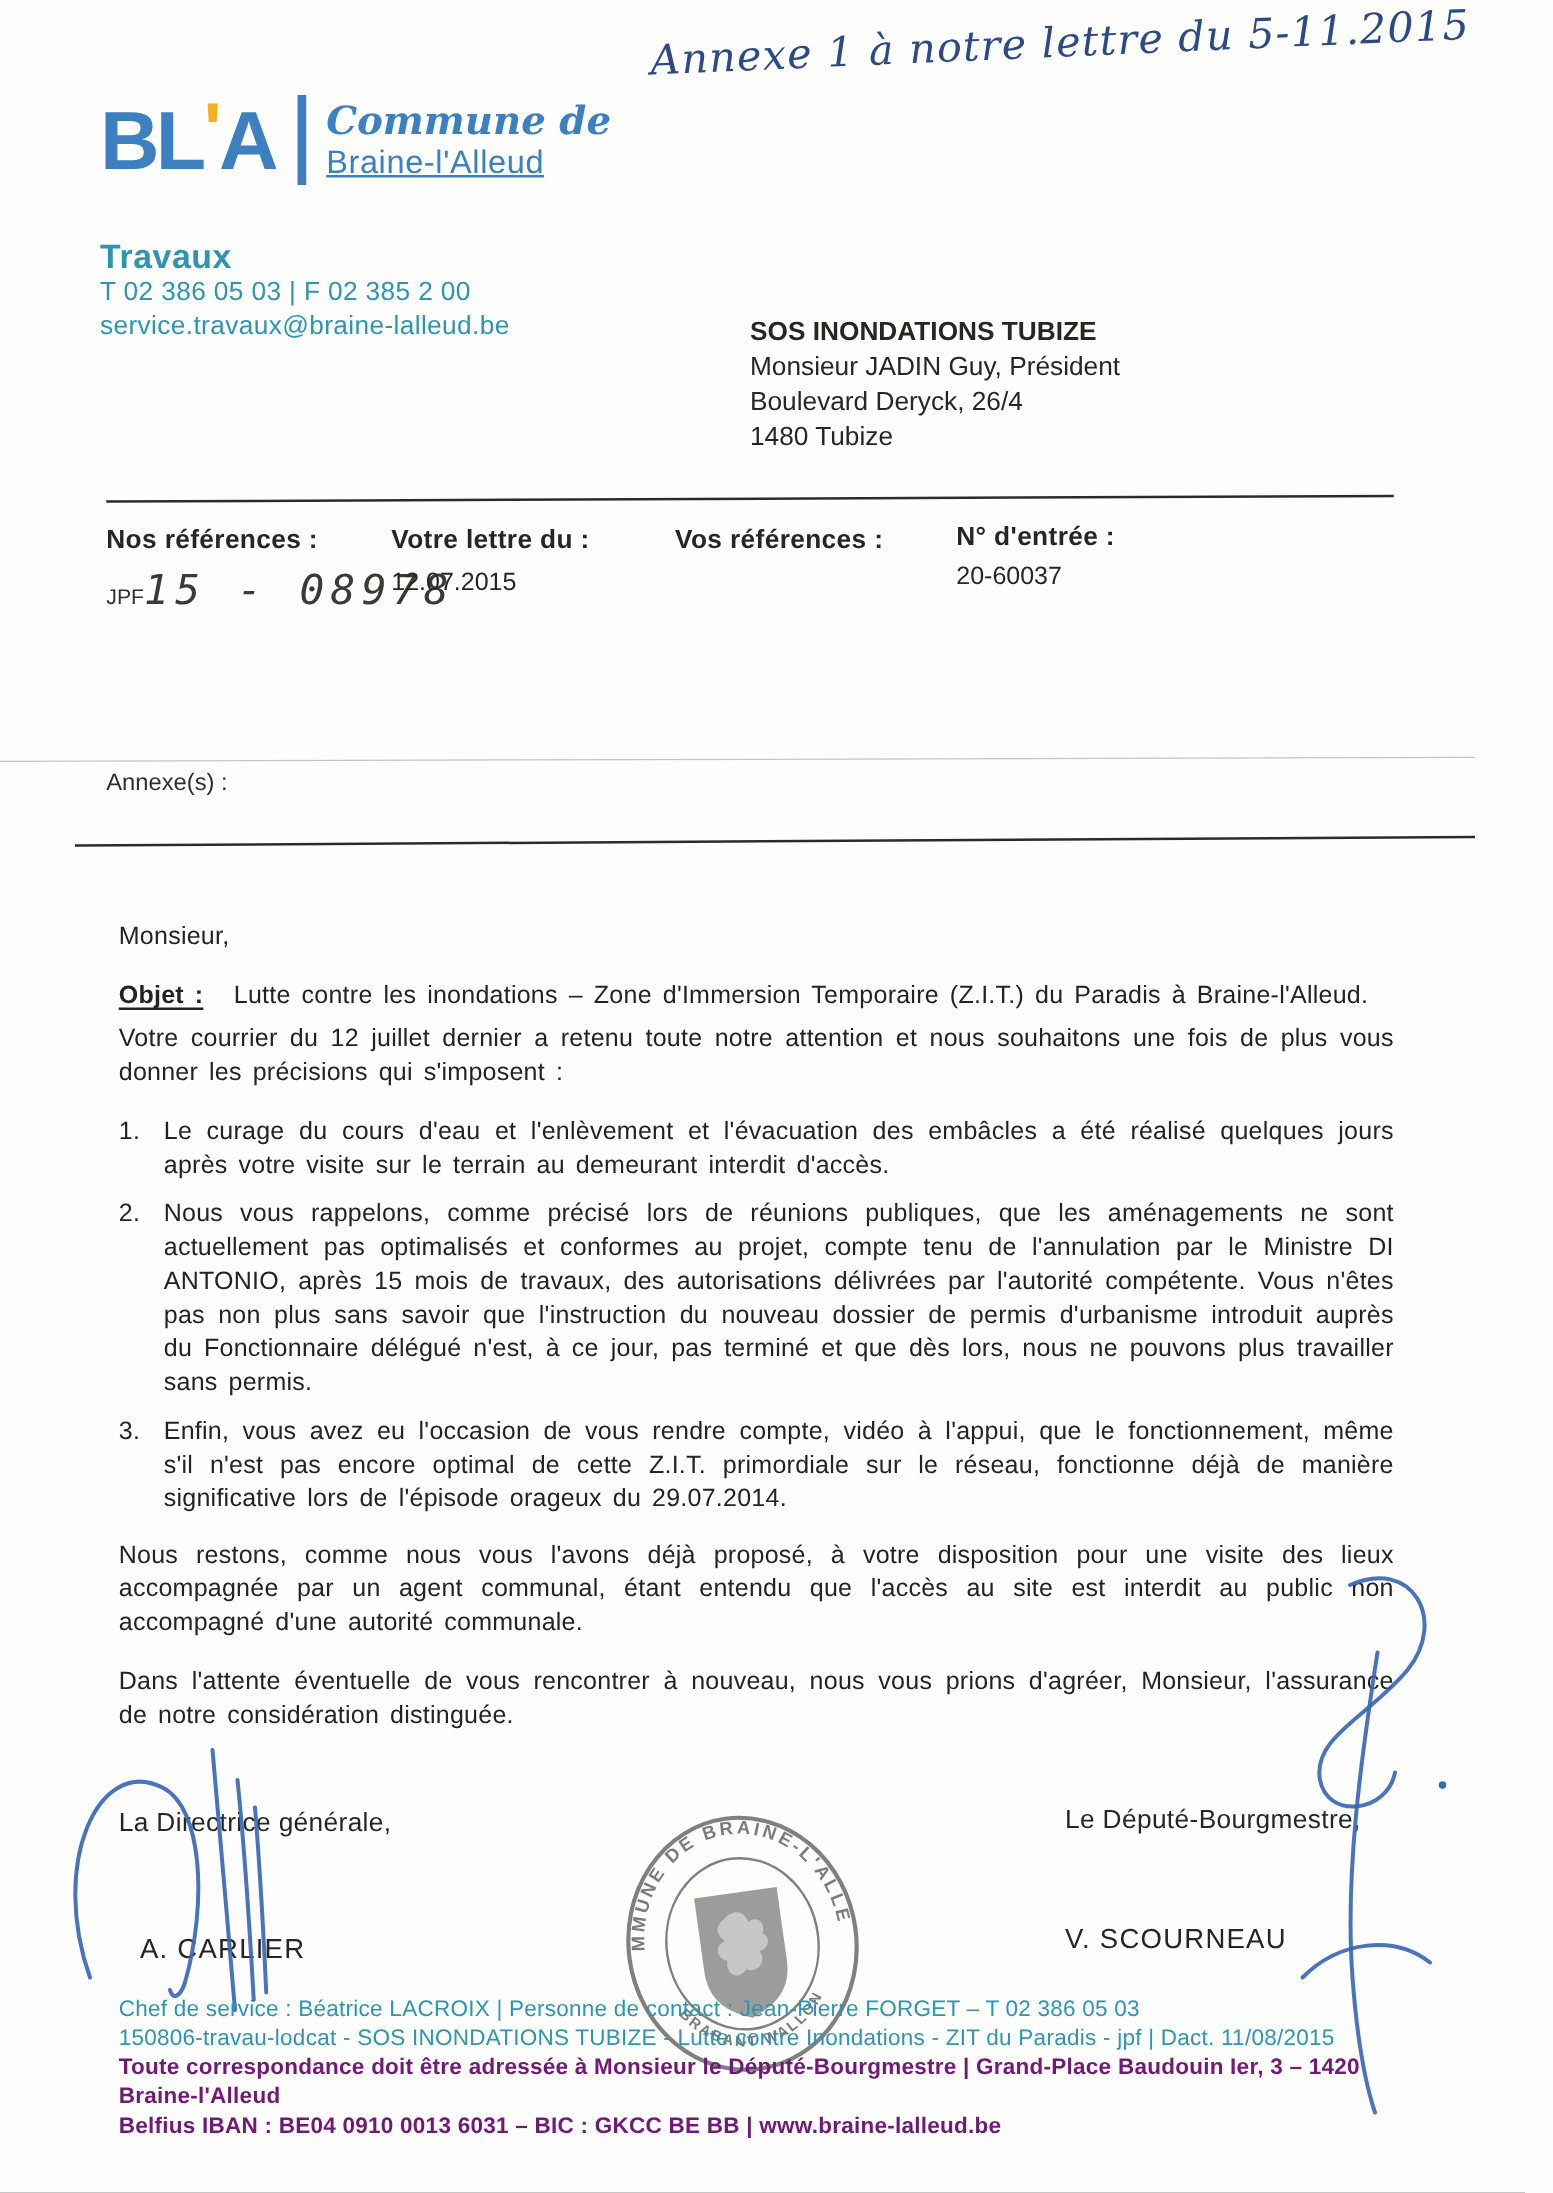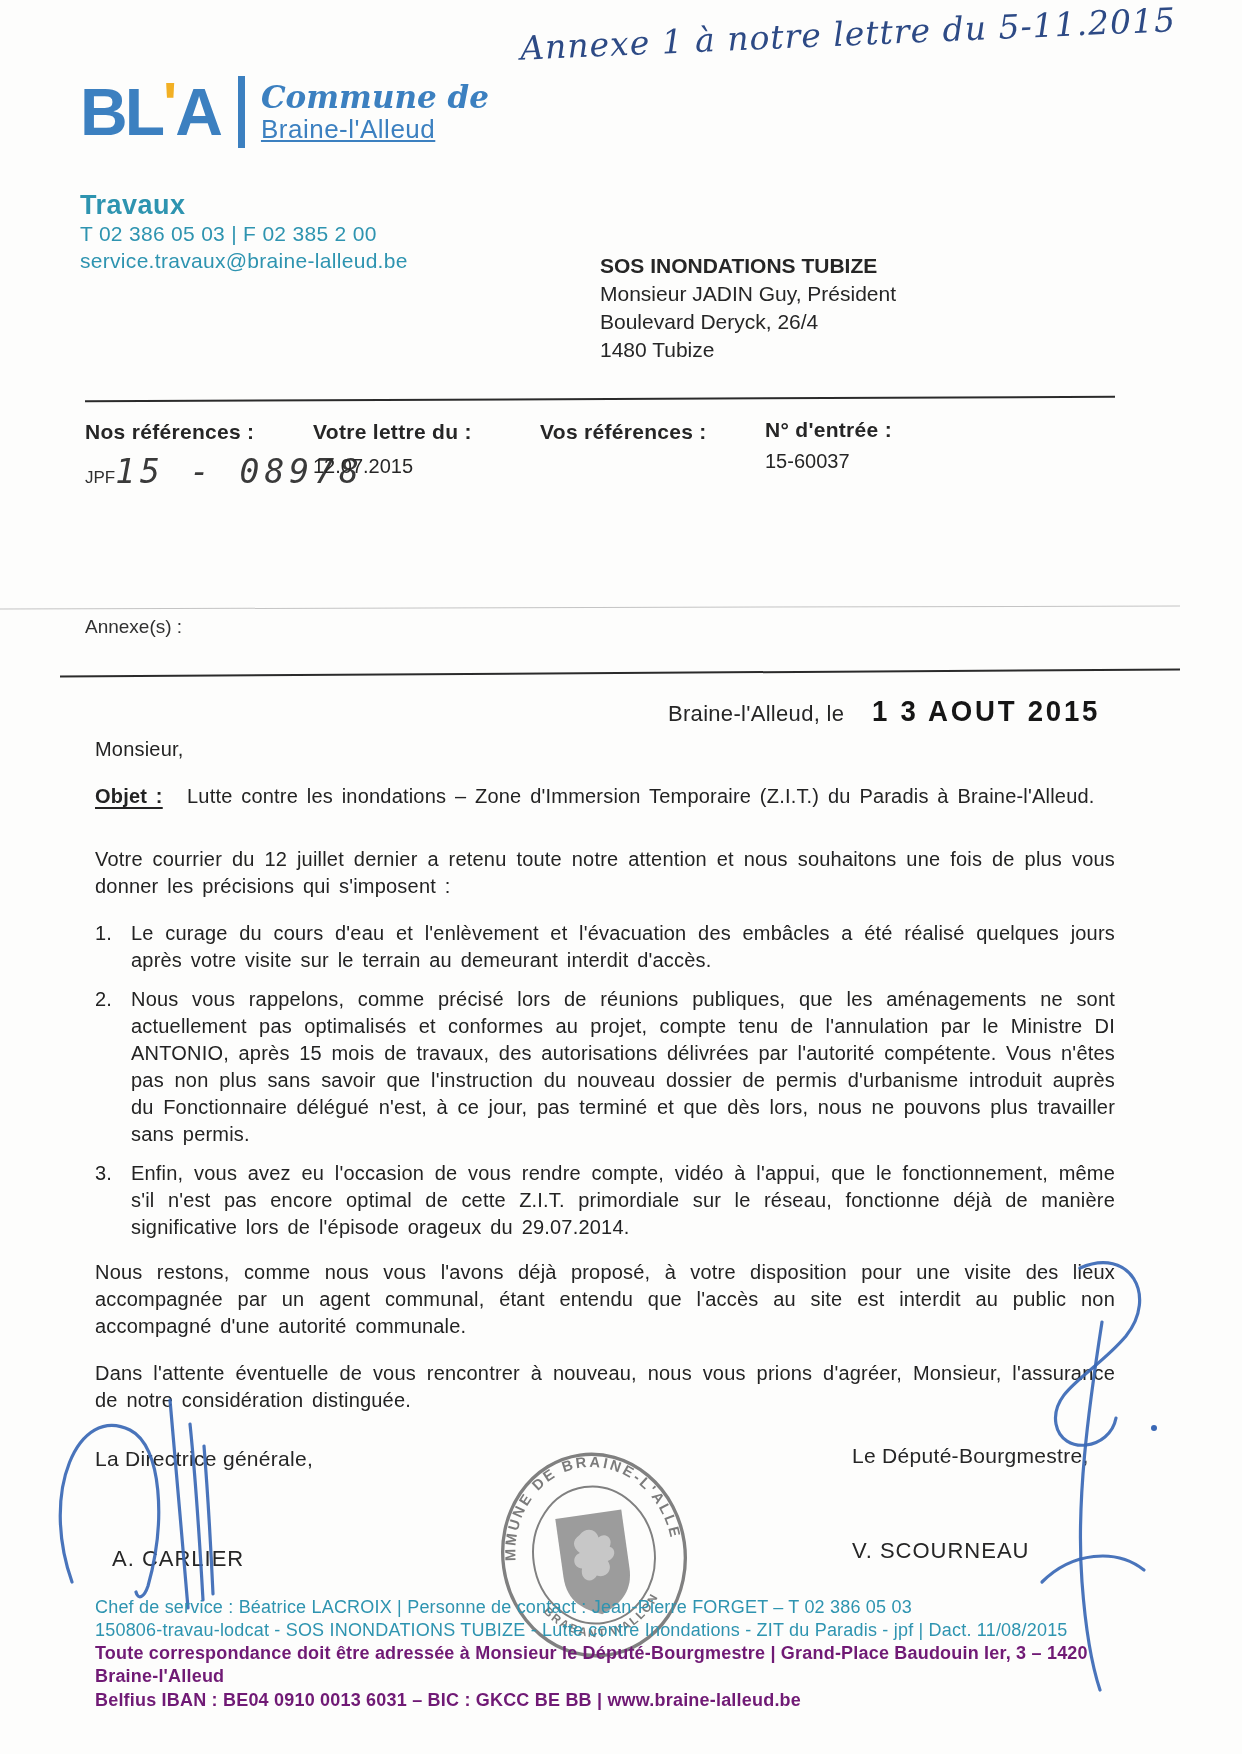--- a/index.html
+++ b/index.html
@@ -62,21 +62,21 @@
   
   .body-flow{
     position:absolute;left:95px;top:730px;width:1020px;padding-top:6px;
     font-size:20px;line-height:27px;text-align:justify;
     word-spacing:3px;letter-spacing:.2px;color:#232323;
   }
   .salutation{text-align:left;}
   .objet{display:flex;margin-top:20px;}
   .objet-label{width:92px;flex:none;font-weight:bold;text-decoration:underline;text-underline-offset:4px;}
   .objet-text{flex:1;max-width:930px;}
-  .para{margin-top:36px;}
+  .para{margin-top:8px;}
   .list-item{display:flex;margin-top:12px;}
   .list-item.first{margin-top:20px;}
   .list-num{width:36px;flex:none;}
   .list-text{flex:1;}
   .close1{margin-top:18px;}
   .close2{margin-top:20px;}
   
   .sig-title{position:absolute;font-size:21px;letter-spacing:.3px;}
   .sig-title-left{left:95px;top:1447px;}
   .sig-title-right{left:852px;top:1444px;}
@@ -136,31 +136,27 @@
   <div class="rule rule1"></div>
 
   <div class="refs-label" style="left:85px;top:420px;">Nos références :</div>
   <div class="refs-label" style="left:313px;top:420px;">Votre lettre du :</div>
   <div class="refs-label" style="left:540px;top:420px;">Vos références :</div>
   <div class="refs-label" style="left:765px;top:418px;">N° d'entrée :</div>
 
   <div class="refs-value" style="left:85px;top:452px;"><span class="ref-prefix">JPF</span><span class="ref-stamped">15 - 08978</span></div>
   <div class="refs-value" style="left:313px;top:455px;">12.07.2015</div>
   <div class="refs-value" style="left:540px;top:455px;"></div>
-  <div class="refs-value" style="left:765px;top:450px;">15-60037</div>
+  <div class="refs-value" style="left:765px;top:450px;">20-60037</div>
 
 
   <div class="faint-line"></div>
   <div class="annex">Annexe(s) :</div>
   <div class="rule rule2"></div>
 
-  <div class="dateline">
-    <span class="date-place">Braine-l'Alleud, le</span>
-    <span class="date-stamp">1 3 AOUT 2015</span>
-  </div>
 
   <div class="body-flow">
     <div class="salutation">Monsieur,</div>
 
     <div class="objet">
       <span class="objet-label">Objet :</span>
       <span class="objet-text">Lutte contre les inondations – Zone d'Immersion Temporaire (Z.I.T.) du Paradis à Braine-l'Alleud.</span>
     </div>
 
     <div class="para">Votre courrier du 12 juillet dernier a retenu toute notre attention et nous souhaitons une fois de plus vous donner les précisions qui s'imposent :</div>

